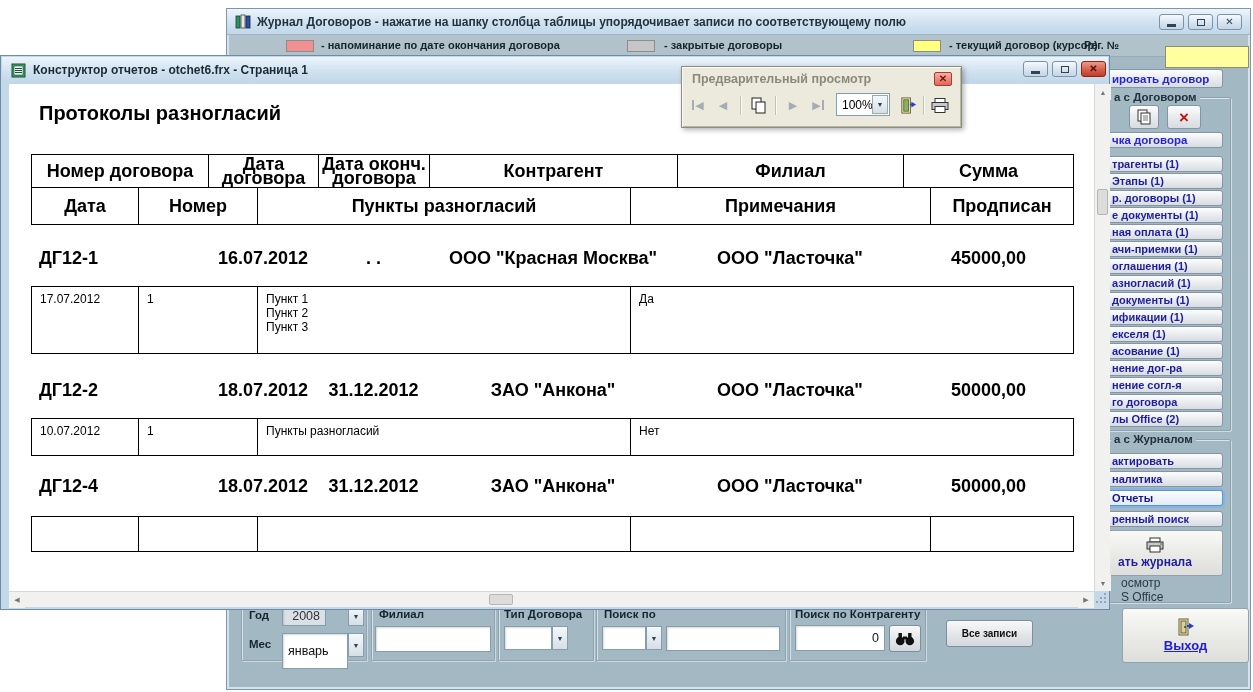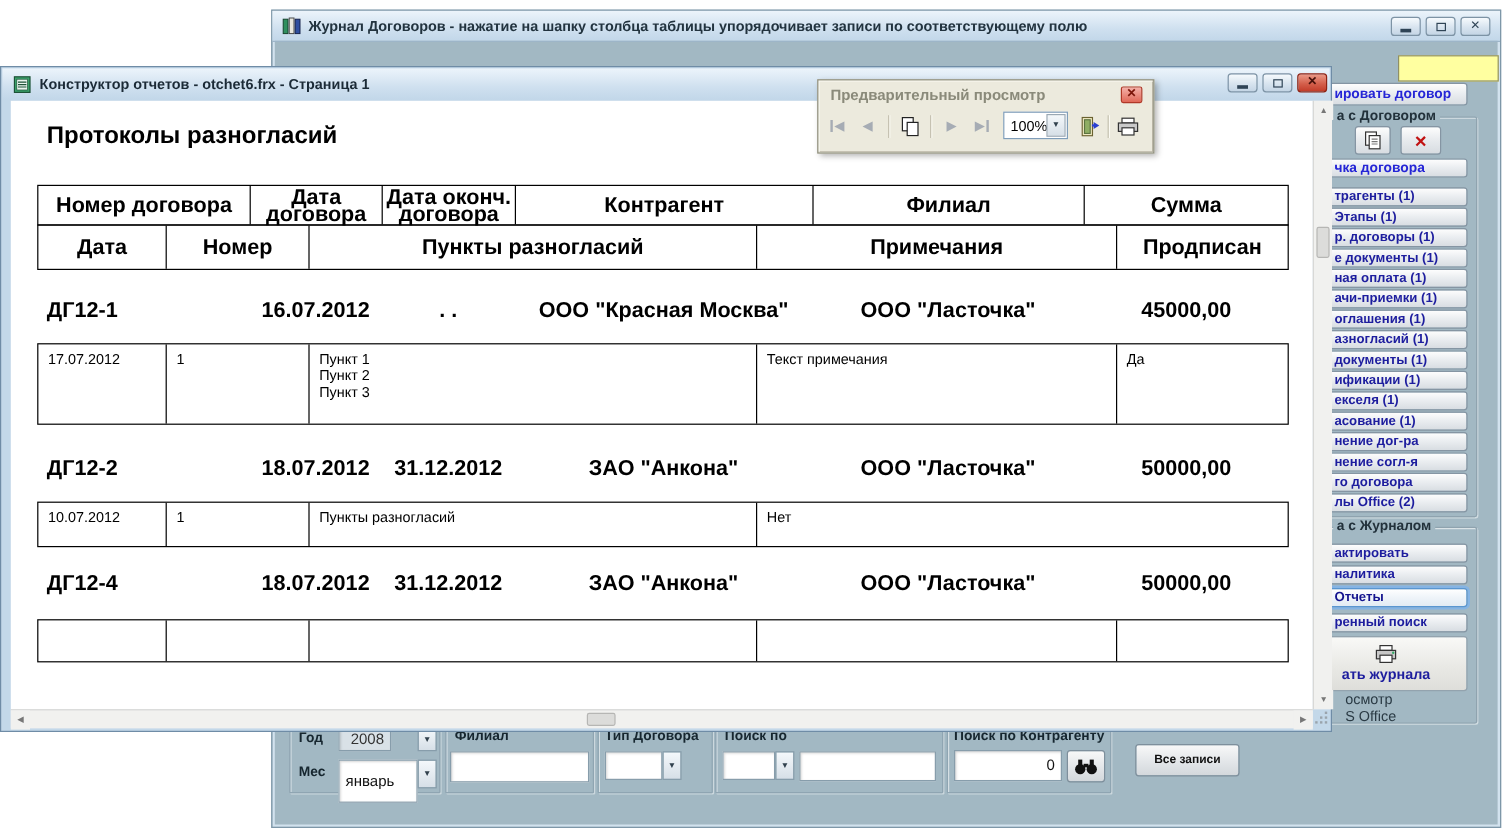--- a/index.html
+++ b/index.html
@@ -124,20 +124,29 @@
     <div class="wbtns">
       <div class="winbtn">
           <span class="glyph-min"></span>
         </div>
       <div class="winbtn">
           <span class="glyph-res"></span>
         </div>
       <div class="winbtn">✕</div>
     </div>
 
+    <div class="legend">
+      <div class="sw" style="left:57px;background:#f09090;"></div>
+      <span class="ltext" style="left:92px;">- напоминание по дате окончания договора</span>
+      <div class="sw" style="left:398px;background:#c6c6c6;"></div>
+      <span class="ltext" style="left:435px;">- закрытые договоры</span>
+      <div class="sw" style="left:684px;background:#ffff80;"></div>
+      <span class="ltext" style="left:720px;">- текущий договор (курсор)</span>
+      <span class="ltext" style="left:855px;">Рег. №</span>
+    </div>
 
     <div class="regfield"></div>
 
     <div class="sbtn blue" style="left:880px;top:60px;height:19px;">ировать договор</div>
 
     <div class="gbox" style="left:850px;top:88px;width:154px;height:334px;"></div>
     <span class="glabel" style="left:884px;top:82px;">а с Договором</span>
 
     <div class="icobtn" style="left:902px;top:96px;width:30px;">
       <svg width="16" height="16" viewBox="0 0 16 16">
@@ -184,20 +193,30 @@
         <rect x="2" y="5" width="16" height="7" fill="#c9c9c9" stroke="#333"></rect>
         <rect x="5" y="9" width="10" height="6" fill="#fff" stroke="#333"></rect>
         <circle cx="16" cy="7" r="1" fill="#3a6"></circle>
       </svg>
       <span class="blab">ать журнала</span>
     </div>
 
     <span class="opttext" style="left:894px;top:567px;">осмотр</span>
     <span class="opttext" style="left:894px;top:581px;">S Office</span>
 
+    <div class="bigbtn" style="left:895px;top:599px;width:127px;height:55px;">
+      <svg width="20" height="18" viewBox="0 0 20 18">
+        <rect x="3" y="1" width="9" height="16" fill="#efe9c2" stroke="#6b6230"></rect>
+        <rect x="5" y="3" width="5" height="12" fill="#d8cf9a" stroke="#6b6230"></rect>
+        <circle cx="9" cy="9" r="0.9" fill="#333"></circle>
+        <path d="M13 5 L18 8 L13 11 Z" fill="#2a3fd0"></path>
+        <rect x="11" y="7" width="3" height="2" fill="#2a3fd0"></rect>
+      </svg>
+      <span class="exitlab">Выход</span>
+    </div>
 
     <div class="fpanel" style="left:14px;top:595px;width:126px;height:57px;"></div>
     <span class="flabel" style="left:22px;top:600px;">Год</span>
     <div class="finput gray" style="left:55px;top:597px;width:44px;height:20px;justify-content:flex-end;">2008</div>
     <div class="ddbtn" style="left:121px;top:597px;height:20px;">▼</div>
     <span class="flabel" style="left:22px;top:629px;">Мес</span>
     <div class="finput" style="left:55px;top:624px;width:66px;height:36px;">январь</div>
     <div class="ddbtn" style="left:121px;top:624px;height:24px;">▼</div>
 
     <div class="fpanel" style="left:144px;top:595px;width:124px;height:57px;"></div>
@@ -280,21 +299,20 @@
         <div class="tc" style="flex:0 0 226px;">ООО "Ласточка"</div>
         <div class="tc lastc">45000,00</div>
       </div>
 
       <div class="trow b td" style="top:202px;height:68px;">
         <div class="tc" style="flex:0 0 107px;">17.07.2012</div>
         <div class="tc" style="flex:0 0 119px;">1</div>
         <div class="tc pre" style="flex:0 0 373px;">Пункт 1
 Пункт 2
 Пункт 3</div>
-        <div class="tc" style="flex:0 0 300px;">Текст примечания</div>
         <div class="tc lastc">Да</div>
       </div>
 
       <div class="trow tg" style="top:296px;height:20px;">
         <div class="tc" style="flex:0 0 177px;justify-content:flex-start;padding-left:8px;">ДГ12-2</div>
         <div class="tc" style="flex:0 0 110px;">18.07.2012</div>
         <div class="tc" style="flex:0 0 111px;">31.12.2012</div>
         <div class="tc" style="flex:0 0 248px;">ЗАО "Анкона"</div>
         <div class="tc" style="flex:0 0 226px;">ООО "Ласточка"</div>
         <div class="tc lastc">50000,00</div>

